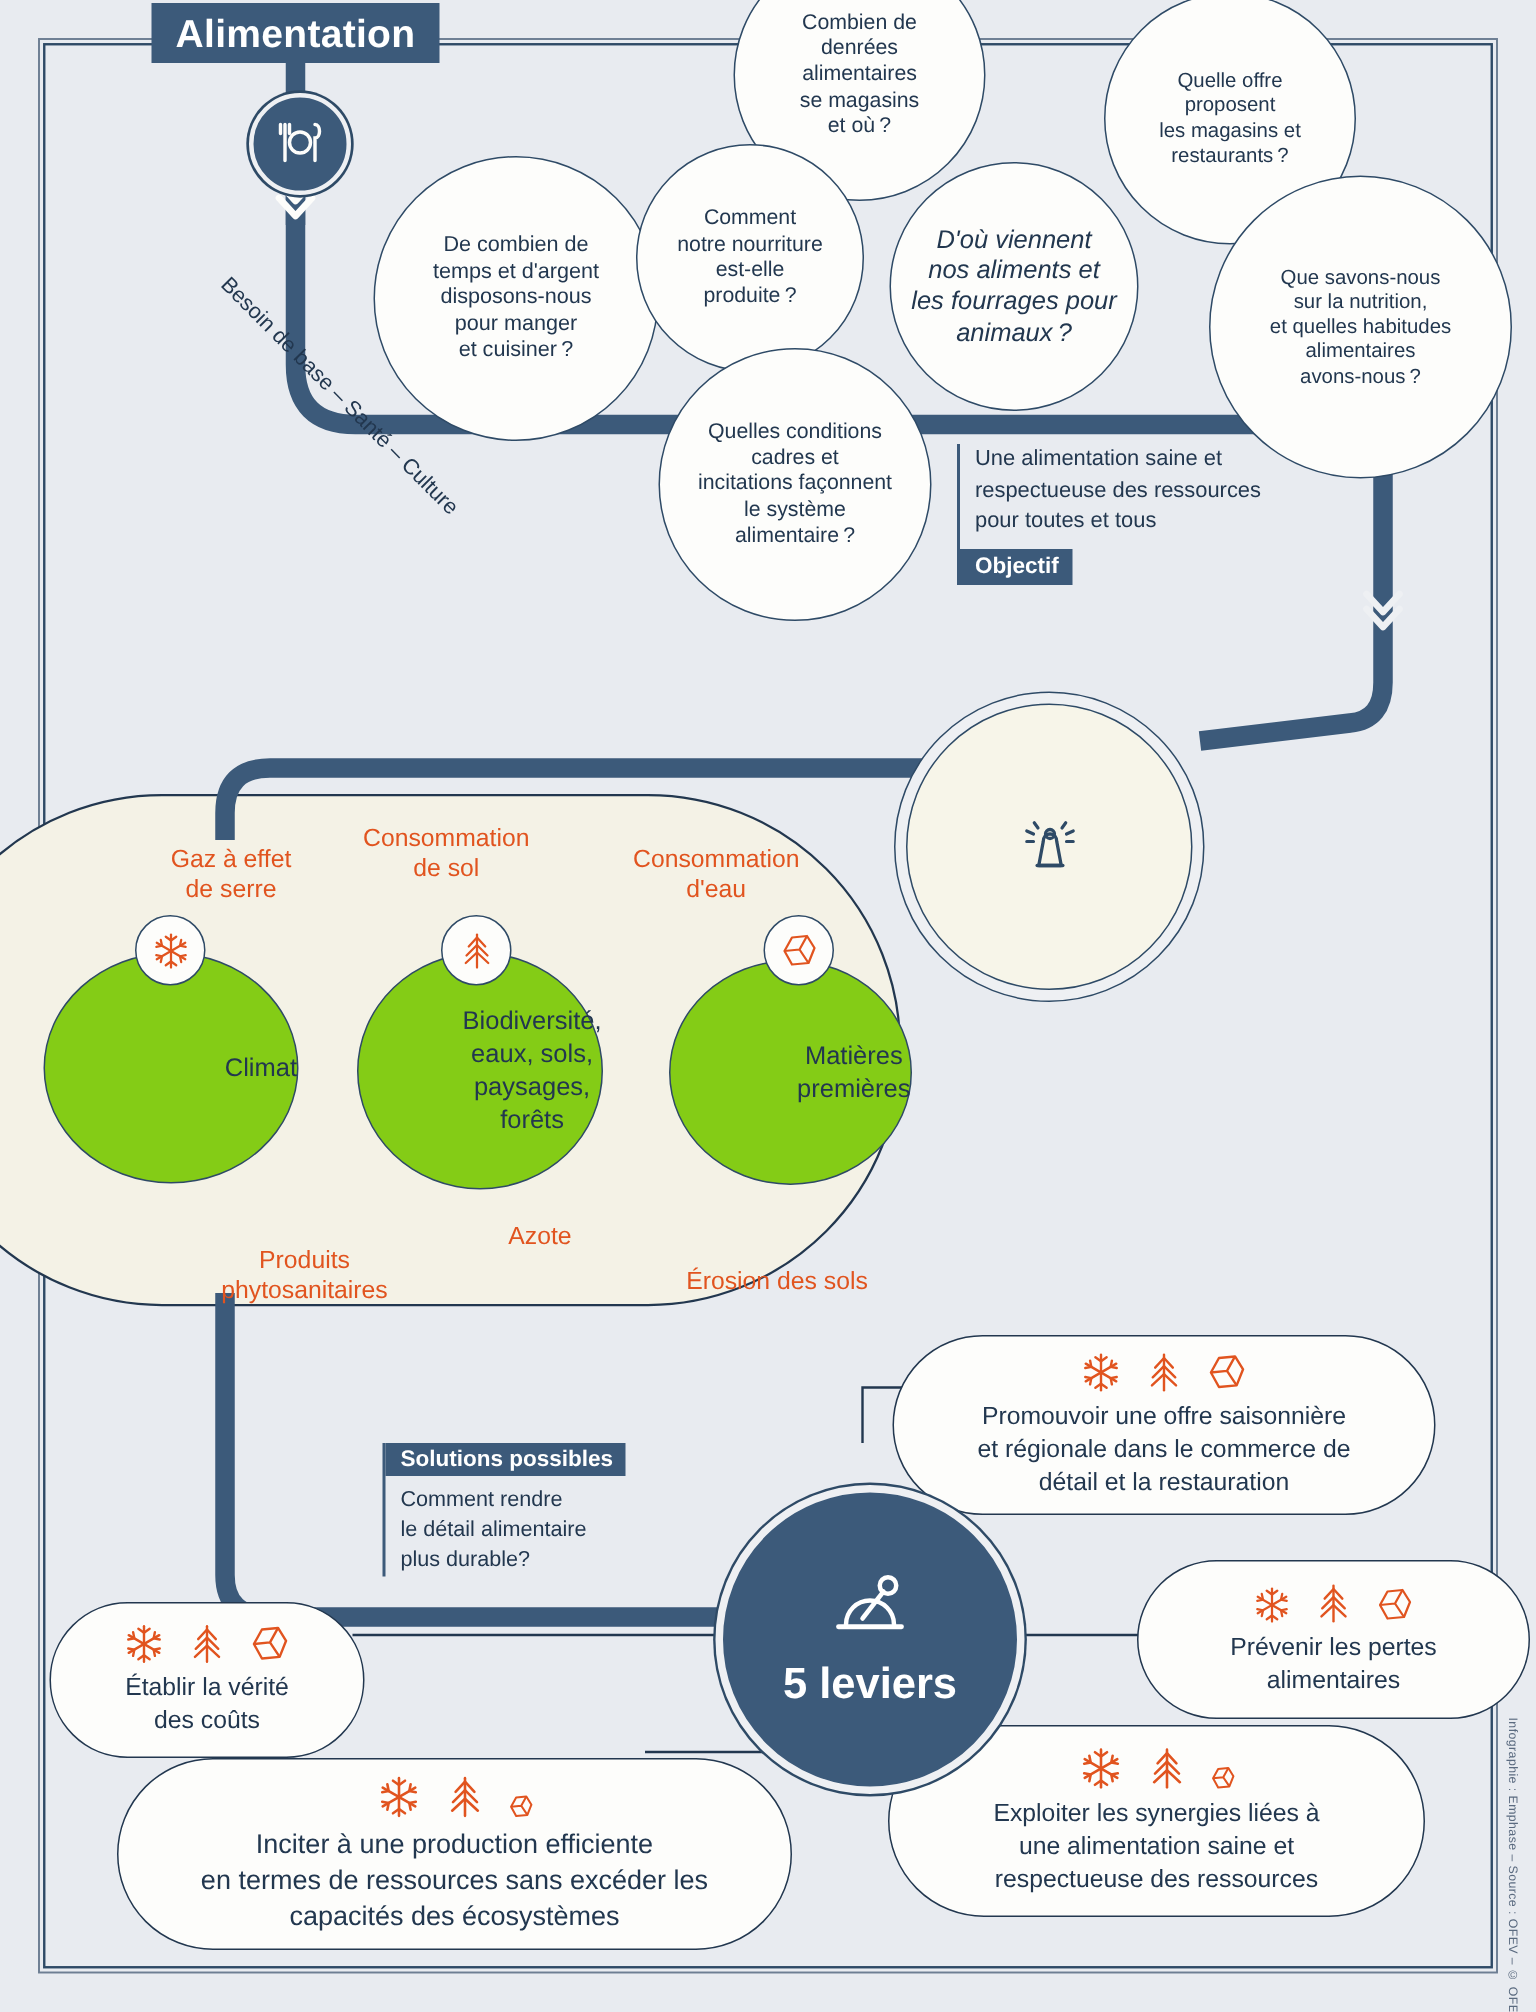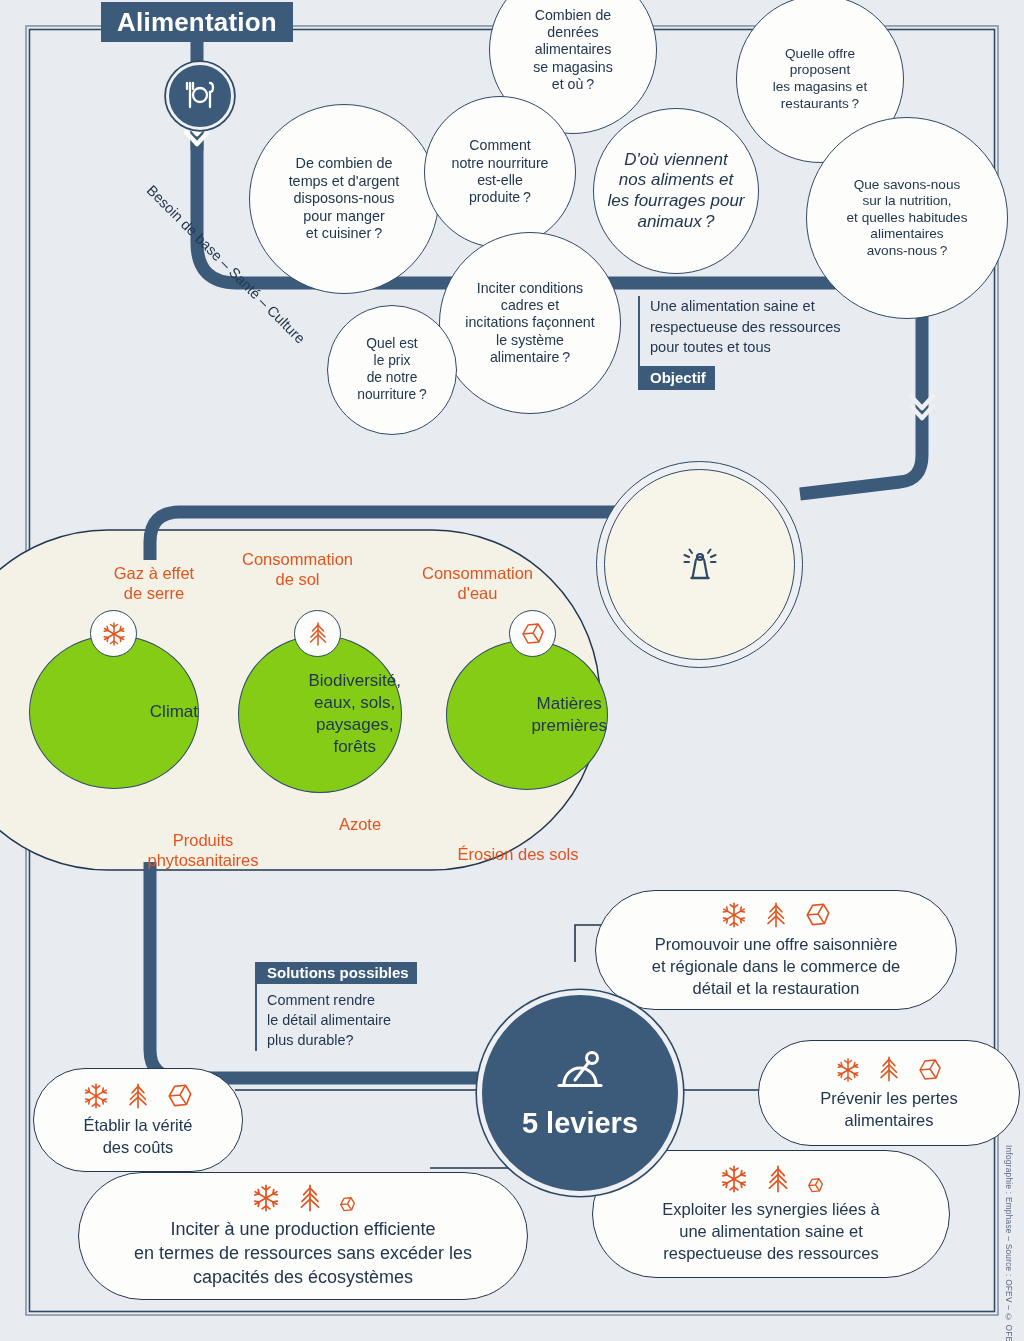--- a/index.html
+++ b/index.html
@@ -67,21 +67,21 @@
   .leviers{
     position:absolute;border-radius:50%;
     background:#3c5a7a;border:5px solid #eef0f3;
     display:flex;flex-direction:column;align-items:center;justify-content:center;
     color:#fff;z-index:12;box-shadow:0 0 0 1.6px #2e4a66;
   }
 
   
   .pill{
     position:absolute;background:#fdfdfb;border:1.6px solid #22374f;
-    display:flex;flex-direction:column;justify-content:center;
+    display:flex;flex-direction:column;align-items:center;justify-content:center;
     text-align:center;color:#22374f;line-height:1.32;
     box-sizing:border-box;
   }
   .pill .icons{display:flex;gap:12px;align-items:flex-end;justify-content:center;margin-bottom:4px;}
 
   
   .solbox{position:absolute;border-left:2.5px solid #3c5a7a;padding-left:10px;box-sizing:border-box;}
   .solbox .hdr{
     display:inline-block;background:#3c5a7a;color:#fff;font-weight:bold;
     padding:2px 8px 3px 8px;margin-left:-10px;padding-left:10px;
@@ -192,33 +192,27 @@
 
     <div class="qcircle" style="left:806px;top:117px;width:200px;height:200px;font-size:13.6px;">
       <span style="white-space:pre-line;">Que savons-nous
 sur la nutrition,
 et quelles habitudes
 alimentaires
 avons-nous ?</span>
     </div>
 
     <div class="qcircle" style="left:439px;top:232px;width:180px;height:180px;font-size:14.2px;">
-      <span style="white-space:pre-line;">Inciter conditions
+      <span style="white-space:pre-line;">Quelles conditions
 cadres et
 incitations façonnent
 le système
 alimentaire ?</span>
     </div>
 
-    <div class="qcircle" style="left:327px;top:305px;width:128px;height:128px;font-size:13.8px;">
-      <span style="white-space:pre-line;">Quel est
-le prix
-de notre
-nourriture ?</span>
-    </div>
 
     <div class="abs" style="left:638px;top:296px;width:240px;border-left:2.4px solid #3c5a7a;padding-left:10px;">
       <div class="abs" style="position:relative;color:#22374f;font-size:14.6px;line-height:1.42;white-space:pre-line;">Une alimentation saine et
 respectueuse des ressources
 pour toutes et tous</div>
       <div style="display:inline-block;background:#3c5a7a;color:#fff;font-weight:bold;font-size:15px;
                   padding:3px 9px 4px 9px;margin-top:8px;margin-left:-10px;padding-left:10px;">
         <span>Objectif</span>
       </div>
     </div>

